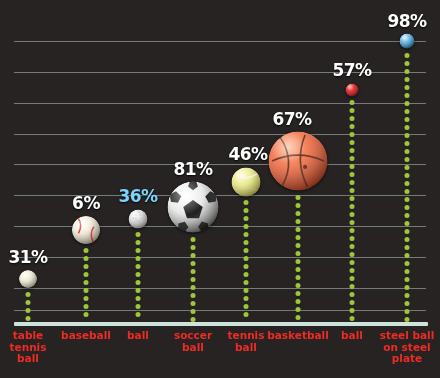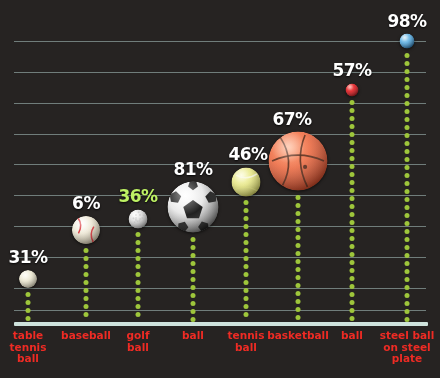--- a/index.html
+++ b/index.html
@@ -323,23 +323,22 @@
           <defs>
             <radialGradient id="glgolf-ball" cx="33%" cy="25%" r="82%">
               <stop offset="0" stop-color="rgba(255,255,255,0.45)"></stop>
               <stop offset="0.35" stop-color="rgba(255,255,255,0.06)"></stop>
               <stop offset="1" stop-color="rgba(0,0,0,0.35)"></stop>
             </radialGradient>
           </defs>
           <circle cx="9.5" cy="9.5" r="9.5" fill="url(#glgolf-ball)"></circle>
         </svg>
       </div>
-      <div class="value-label" style="left: 138px; top: 196.276px; color: #bef264; text-align: center;">36%</div>
+      <div class="value-label" style="left: 138px; top: 196.276px; color: #7dd3fc; text-align: center;">36%</div>
       <div class="cat-label" style="left: 138px; top: 330px; color: rgb(238, 43, 36);">
-        <div>golf</div>
         <div>ball</div>
       </div>
       <div class="ball" style="left: 193px; top: 207.306px; width: 51px; height: 51px; box-shadow: rgba(0, 0, 0, 0.6) 0px 1px 3px;">
         <svg width="51" height="51" viewBox="0 0 51 51">
           <defs>
             <radialGradient id="gsoccer-ball" cx="35%" cy="28%" r="78%">
               <stop offset="0" stop-color="#ffffff"></stop>
               <stop offset="0.45" stop-color="#e6e6e6"></stop>
               <stop offset="1" stop-color="#6f6f6f"></stop>
             </radialGradient>
@@ -364,20 +363,21 @@
             <radialGradient id="glsoccer-ball" cx="33%" cy="25%" r="82%">
               <stop offset="0" stop-color="rgba(255,255,255,0.45)"></stop>
               <stop offset="0.35" stop-color="rgba(255,255,255,0.06)"></stop>
               <stop offset="1" stop-color="rgba(0,0,0,0.35)"></stop>
             </radialGradient>
           </defs>
         </svg>
       </div>
       <div class="value-label" style="left: 193px; top: 168.806px; color: rgb(255, 255, 255);">81%</div>
       <div class="cat-label" style="left: 193px; top: 330px; color: rgb(238, 43, 36);">
+        <div>soccer</div>
         <div>ball</div>
       </div>
       <div class="ball" style="left: 246px; top: 181.5px; width: 29px; height: 29px; box-shadow: rgba(0, 0, 0, 0.6) 0px 1px 3px;">
         <svg width="29" height="29" viewBox="0 0 29 29">
           <defs>
             <radialGradient id="gtennis-ball" cx="35%" cy="28%" r="78%">
               <stop offset="0" stop-color="#fbfbd0"></stop>
               <stop offset="0.45" stop-color="#e8e88a"></stop>
               <stop offset="1" stop-color="#b3b34e"></stop>
             </radialGradient>

